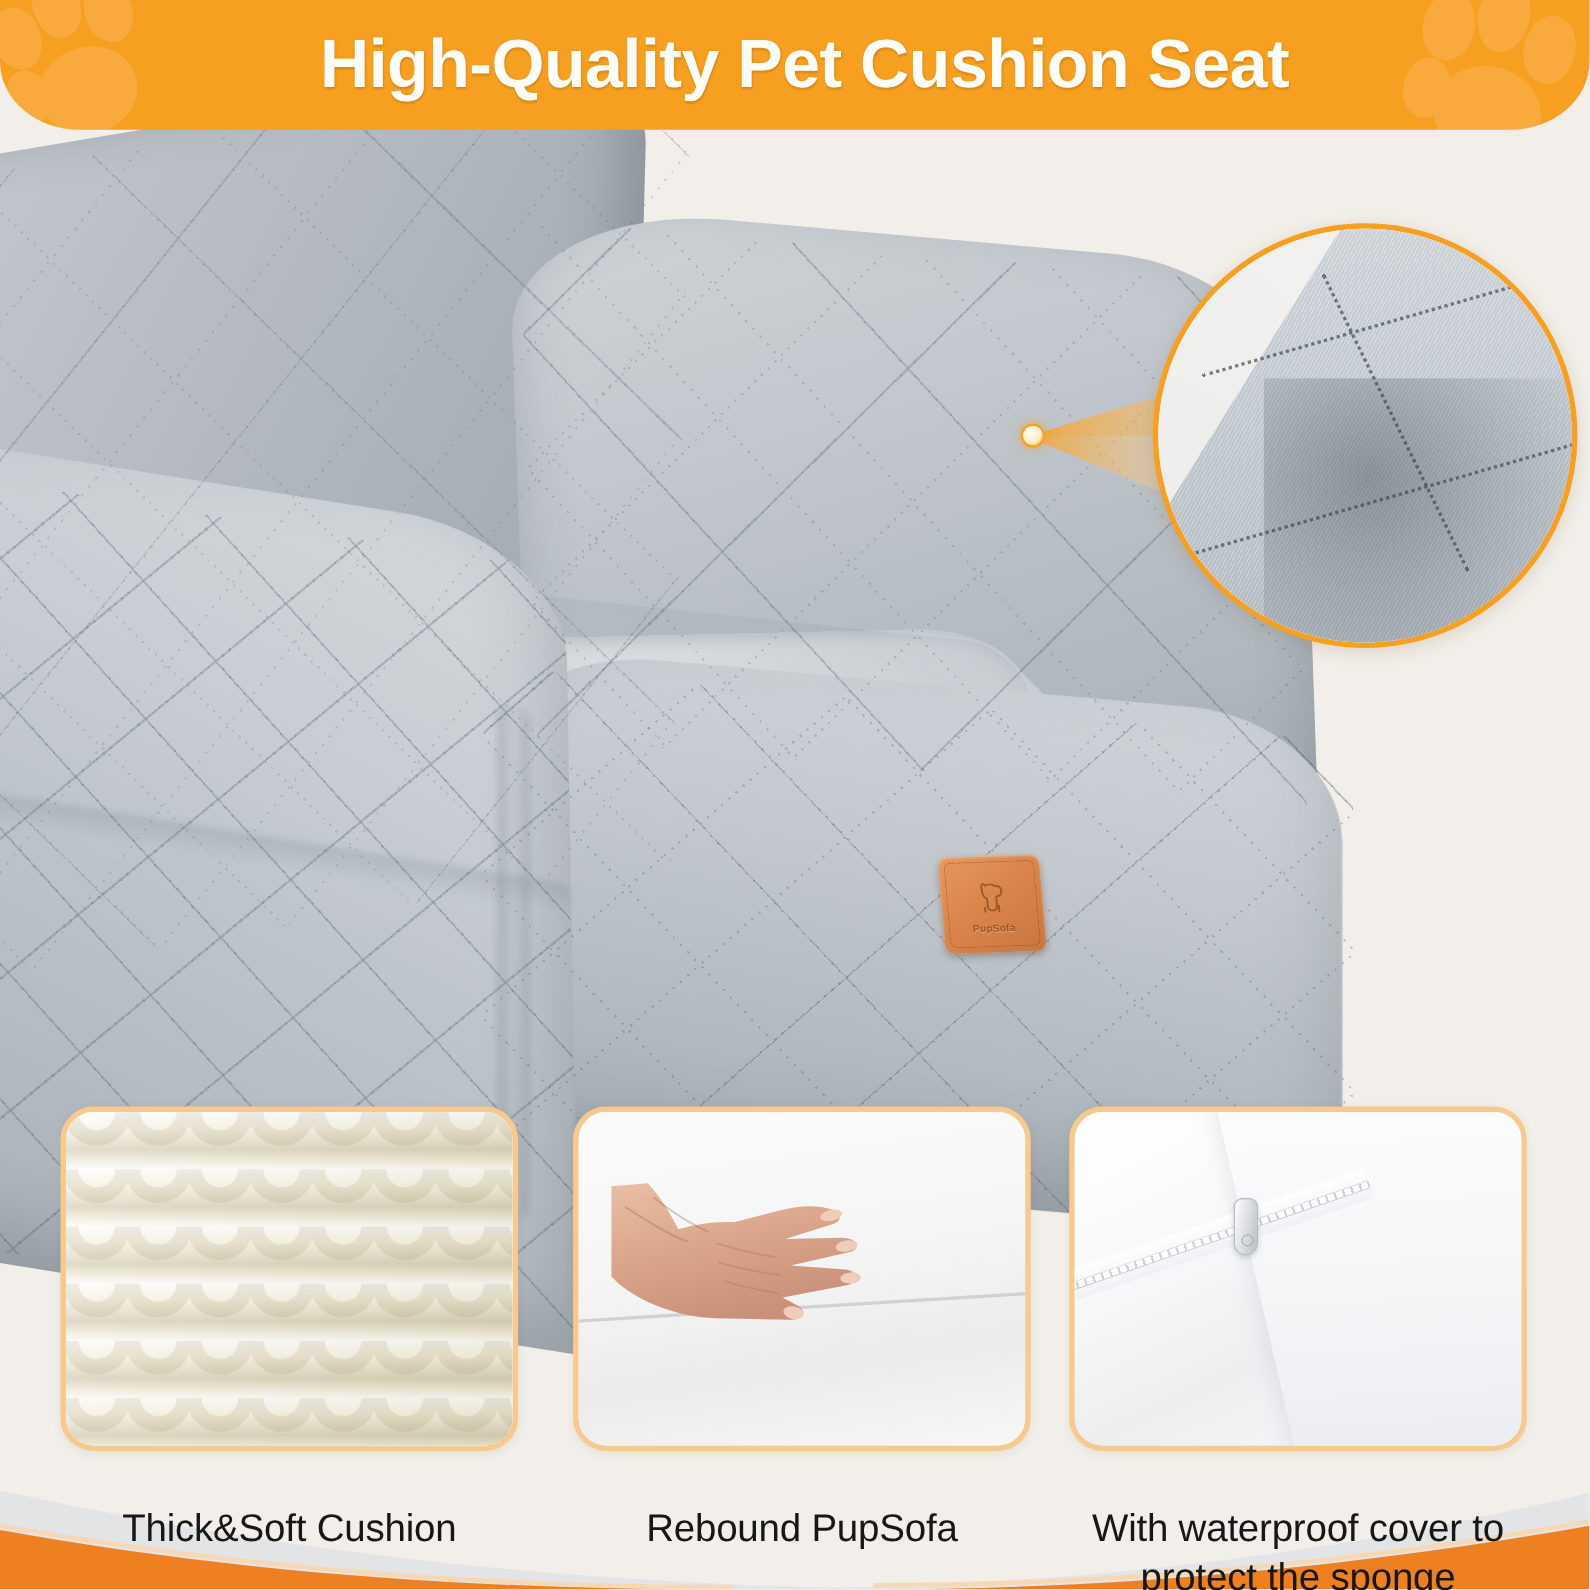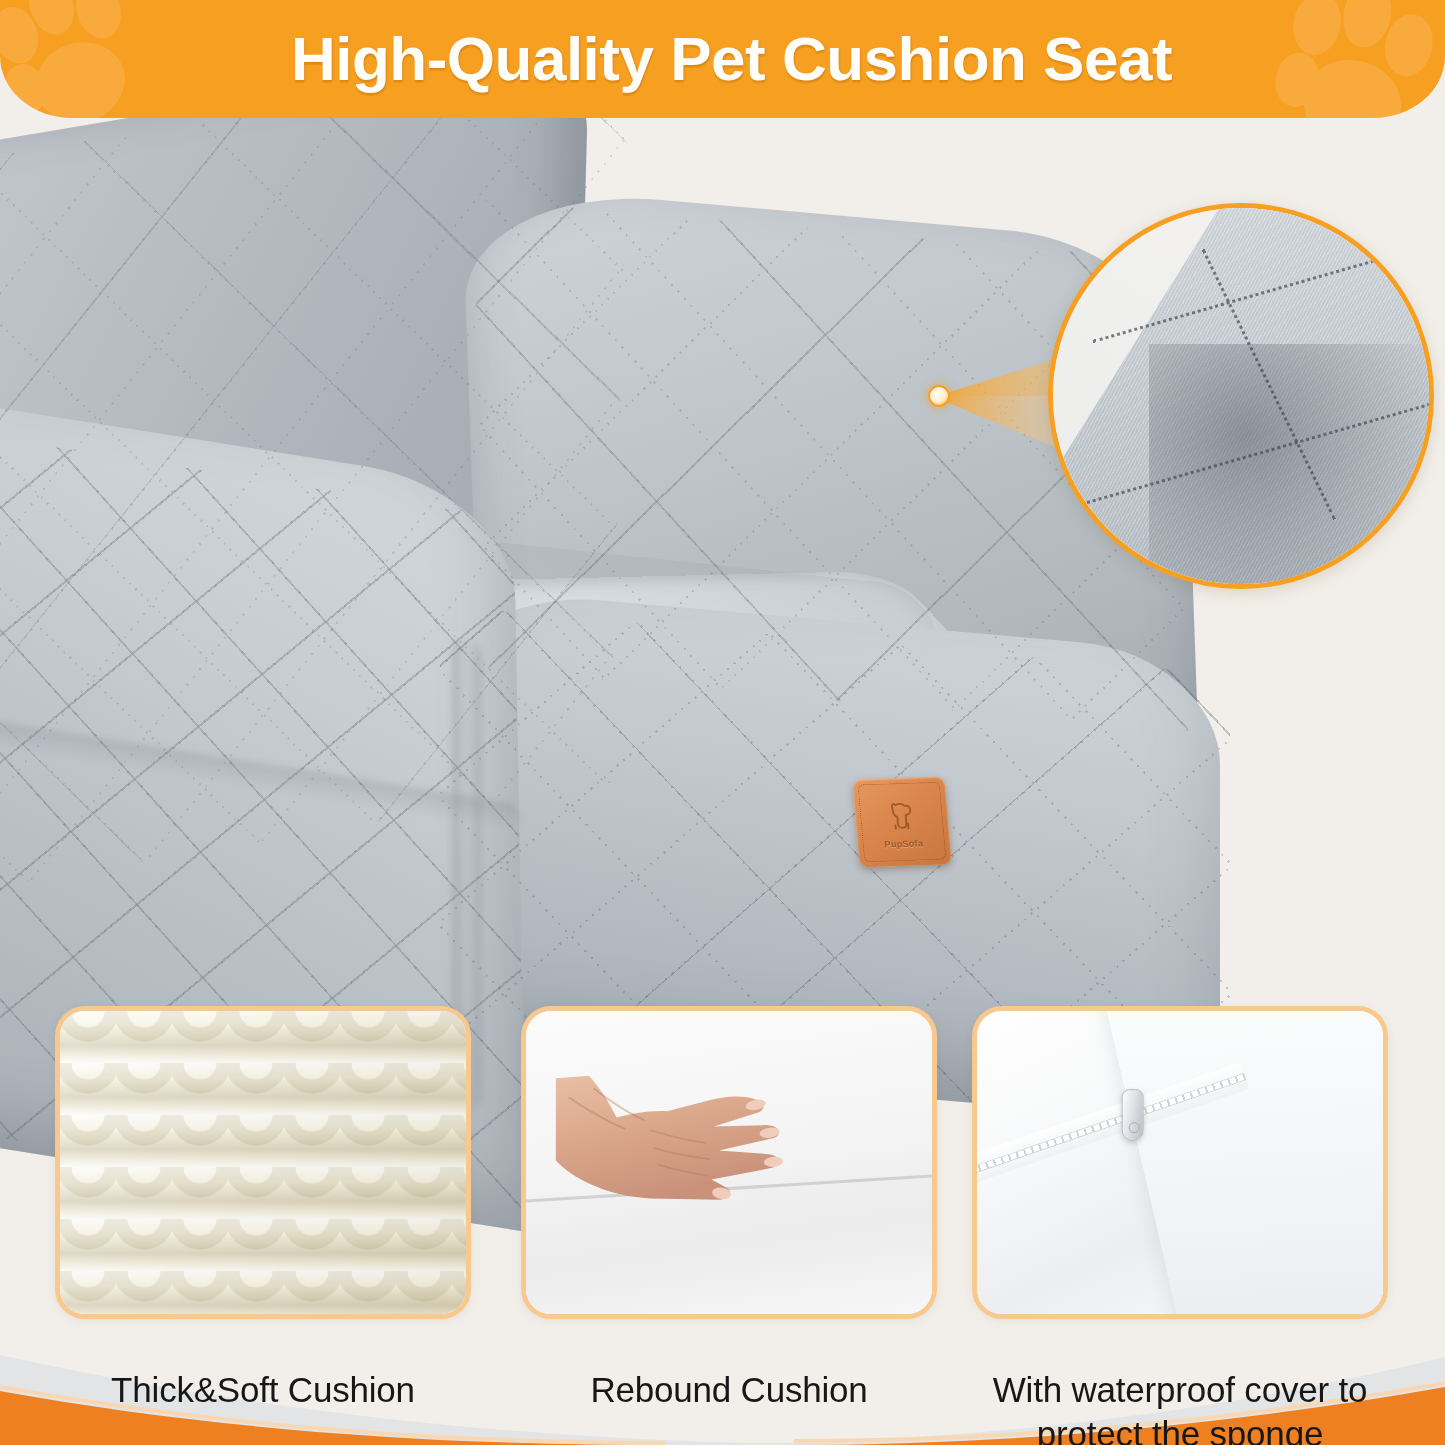--- a/index.html
+++ b/index.html
@@ -583,21 +583,21 @@
       <div class="zipper">
         <div class="zip-tape"></div>
         <div class="zip-teeth"></div>
         <div class="zip-pull"></div>
       </div>
     </div>
   </div>
 
   <div class="captions">
     <div class="caption caption-1">Thick&amp;Soft Cushion</div>
-    <div class="caption caption-2">Rebound Cushion</div>
+    <div class="caption caption-2">Rebound PupSofa</div>
     <div class="caption caption-3">
       <div>With waterproof cover to</div>
       <div>protect the sponge</div>
     </div>
   </div>
 
   <div class="swoosh-layer">
     <svg viewBox="0 0 1445 150" preserveAspectRatio="none" width="1445" height="150">
       <path d="M0,60 C330,132 620,150 900,150 L0,150 Z" fill="#E3E4E5"></path>
       <path d="M1445,62 C1160,132 900,150 640,150 L1445,150 Z" fill="#E3E4E5"></path>

